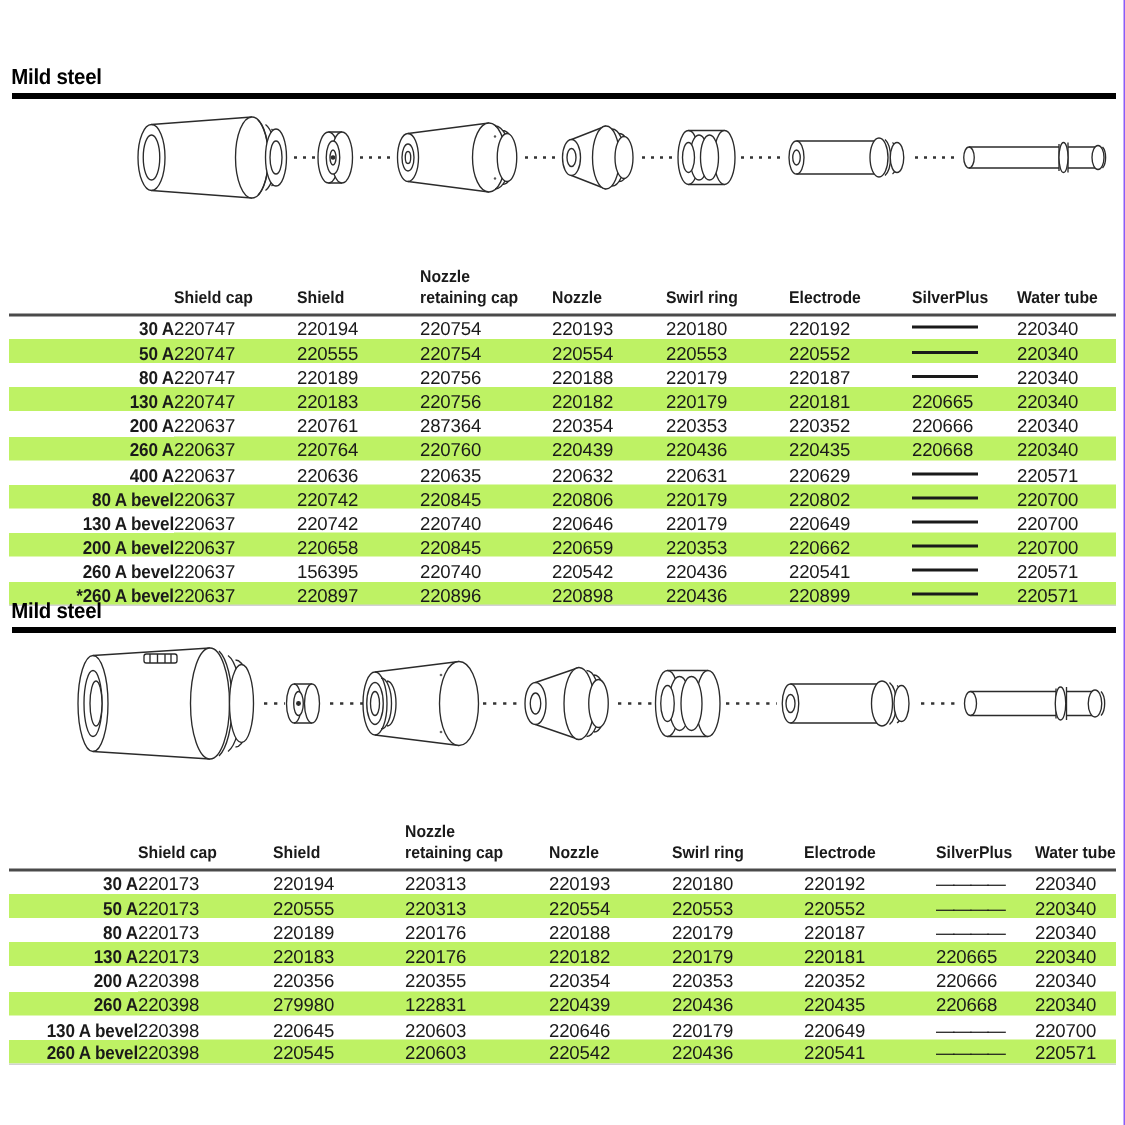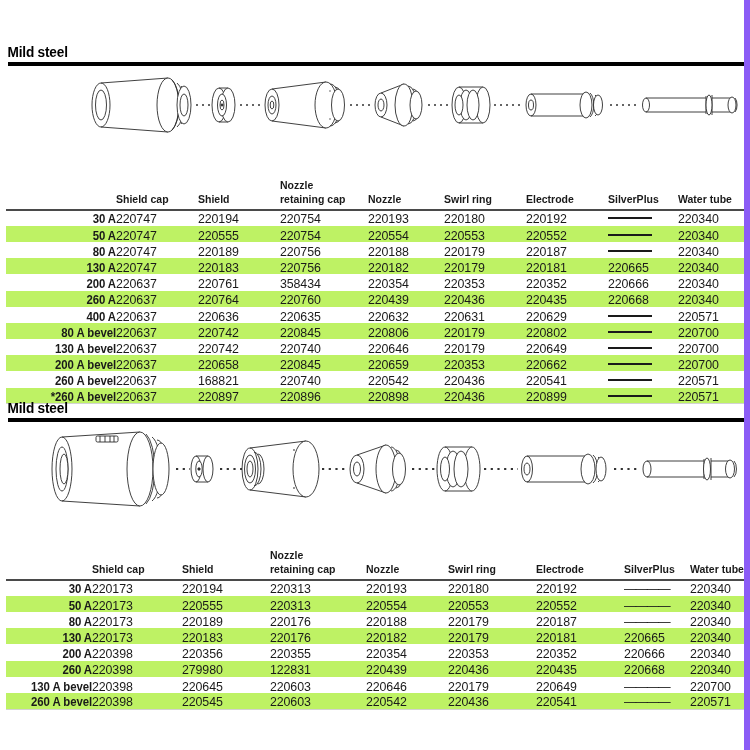--- a/index.html
+++ b/index.html
@@ -7,21 +7,21 @@
     margin: 0; padding: 0;
     width: 750px; height: 750px;
     background: #ffffff;
     font-family: "Liberation Sans", sans-serif;
     overflow: hidden;
   }
   #page {
     position: relative;
     width: 750px; height: 750px;
     background: #fff;
-    border-right: 6px solid #8b5cf6;
+    border-right: 1px solid #8b5cf6;
   }
 
   
   .section { position: absolute; left: 0; width: 750px; }
   .sec-title {
     font-size: 14.5px;
     font-weight: bold;
     color: #000;
     letter-spacing: -0.2px;
     padding: 0 0 2px 8px;
@@ -278,21 +278,21 @@
             <td>220182</td>
             <td>220179</td>
             <td>220181</td>
             <td>220665</td>
             <td>220340</td>
           </tr>
           <tr>
             <td class="amp">200 A</td>
             <td>220637</td>
             <td>220761</td>
-            <td>358434</td>
+            <td>287364</td>
             <td>220354</td>
             <td>220353</td>
             <td>220352</td>
             <td>220666</td>
             <td>220340</td>
           </tr>
           <tr class="alt">
             <td class="amp">260 A</td>
             <td>220637</td>
             <td>220764</td>
@@ -343,21 +343,21 @@
             <td>220845</td>
             <td>220659</td>
             <td>220353</td>
             <td>220662</td>
             <td class="dash"><span class="dash-solid"></span></td>
             <td>220700</td>
           </tr>
           <tr>
             <td class="amp">260 A bevel</td>
             <td>220637</td>
-            <td>168821</td>
+            <td>156395</td>
             <td>220740</td>
             <td>220542</td>
             <td>220436</td>
             <td>220541</td>
             <td class="dash"><span class="dash-solid"></span></td>
             <td>220571</td>
           </tr>
           <tr class="alt">
             <td class="amp">*260 A bevel</td>
             <td>220637</td>

